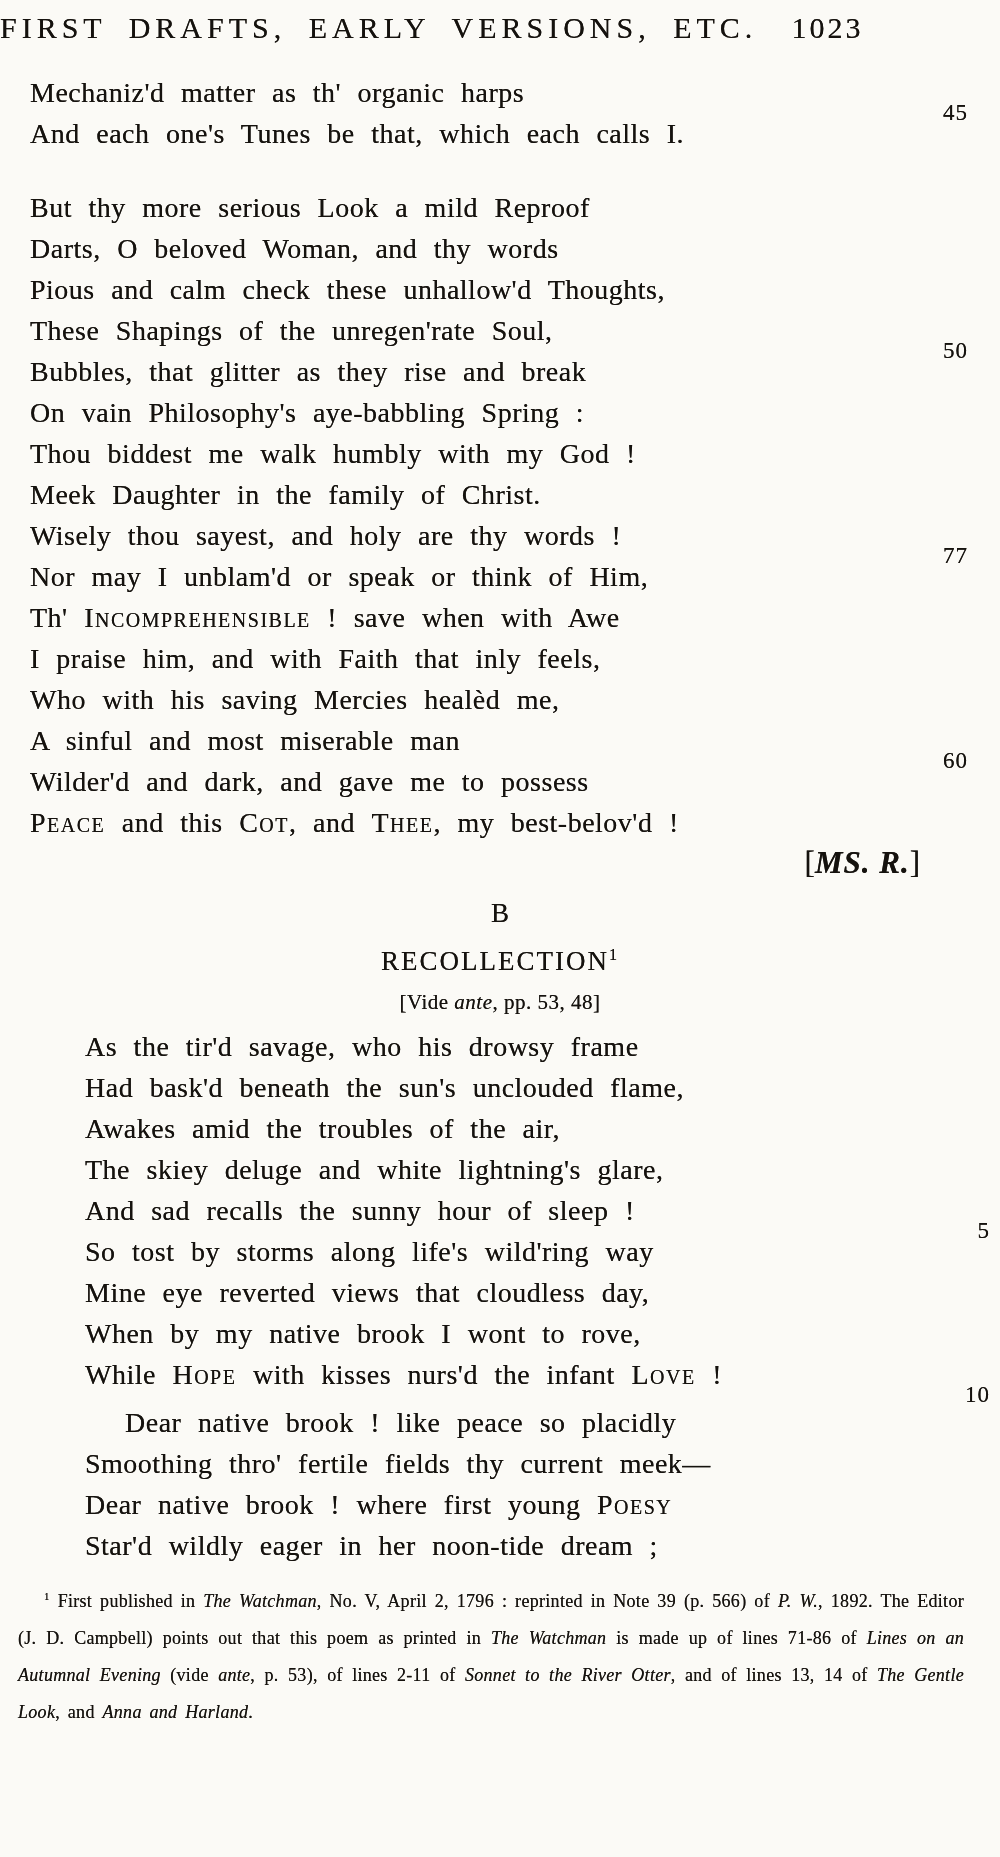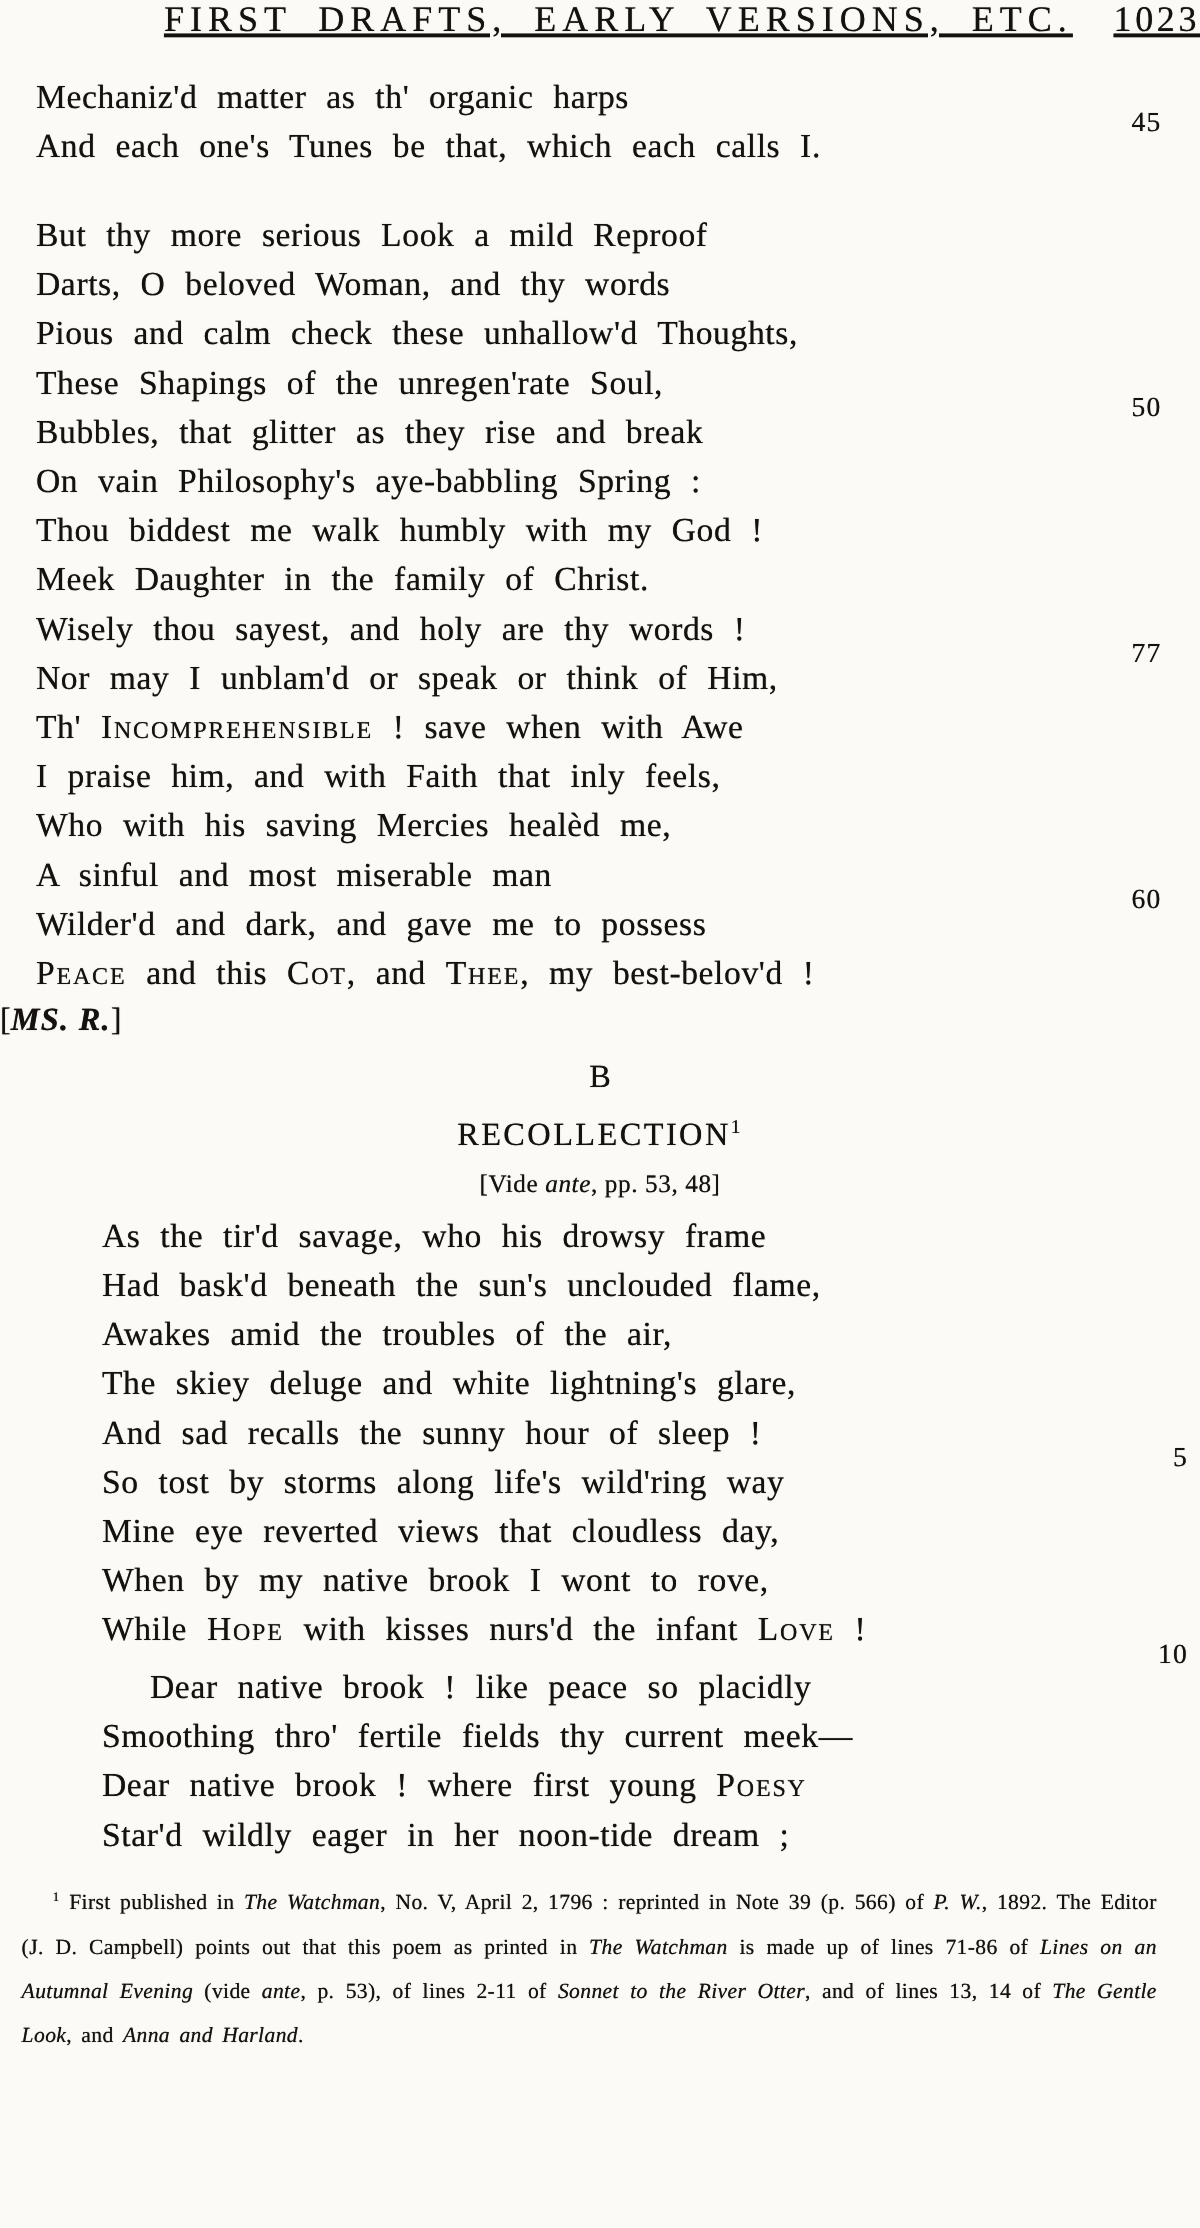--- a/index.html
+++ b/index.html
@@ -9,27 +9,26 @@
   body {
     width: 1000px;
     height: 1857px;
     background: #fbfaf6;
     color: #15120e;
     font-family: "Liberation Serif", "DejaVu Serif", serif;
     text-shadow: 0 0 0.6px rgba(20,15,10,0.8);
     overflow: hidden;
   }
   .page-header {
-    margin-top: 0;
-    text-align: right;
+    margin-top: 11px;
+    text-align: left;
     font-size: 30px;
     letter-spacing: 5px;
     word-spacing: 10px;
     white-space: nowrap;
-    text-decoration: underline;
   }
   .page-number { margin-left: 34px; letter-spacing: 3px; }
 
   .poem { font-size: 28px; }
   .pline {
     position: relative;
     line-height: 41px;
     white-space: nowrap;
     letter-spacing: 0.5px;
     word-spacing: 9px;
@@ -47,23 +46,23 @@
   .poem-a-s1 { margin: 27px 0 0 30px; }
   .poem-a-s2 { margin: 33px 0 0 30px; }
   .poem-b-s1 { margin: 11px 0 0 85px; }
   .poem-b-s2 { margin: 7px 0 0 85px; }
   .indent1 { padding-left: 40px; }
 
   .sc { font-variant: small-caps; letter-spacing: 1.5px; }
 
   .attribution {
     margin-top: 2px;
-    text-align: left;
-    padding-right: 116px;
-    font-size: 27px;
+    text-align: right;
+    padding-right: 80px;
+    font-size: 31px;
   }
   .attribution .ital { font-style: italic; font-weight: 600; letter-spacing: 1px; }
 
   .section-label {
     margin-top: 17px;
     text-align: center;
     font-size: 27px;
   }
   .poem-title {
     margin-top: 17px;

